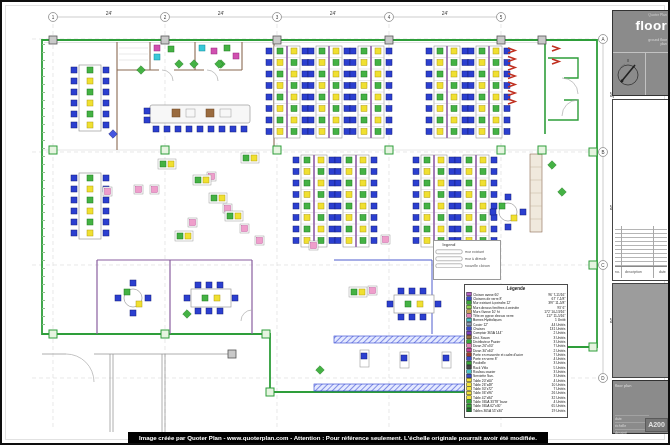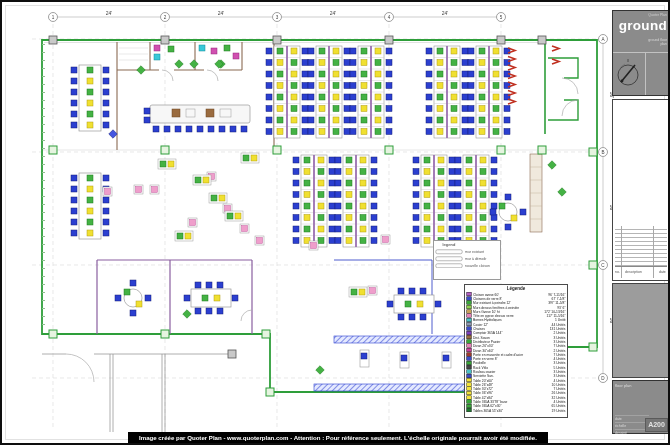--- a/index.html
+++ b/index.html
@@ -641,21 +641,21 @@
             <span class="sw" style="background: rgb(30, 122, 46);"></span>
             <span class="ll">Tables 365A 55"x30"</span>
             <span class="lq">19 Unités</span>
           </div>
         </div>
     </div>
   </div>
 
   <div class="tb tb-ground">
     <div class="gb-brand">Quoter Plan</div>
-    <div class="gb-title">ground</div>
+    <div class="gb-title">floor</div>
     <div class="gb-sub">
       <div>ground floor</div>
       <div>plan</div>
     </div>
     <div class="gb-bottom">
       <div class="gb-compass">
         <svg width="31" height="41" viewBox="0 0 31 41">
           <circle cx="15" cy="22" r="10" fill="none" stroke="#3c3c3c" stroke-width="0.9"></circle>
           <line x1="8" y1="29" x2="22" y2="12" stroke="#222" stroke-width="1.6"></line>
           <circle cx="9" cy="28" r="1.4" fill="#222"></circle>

